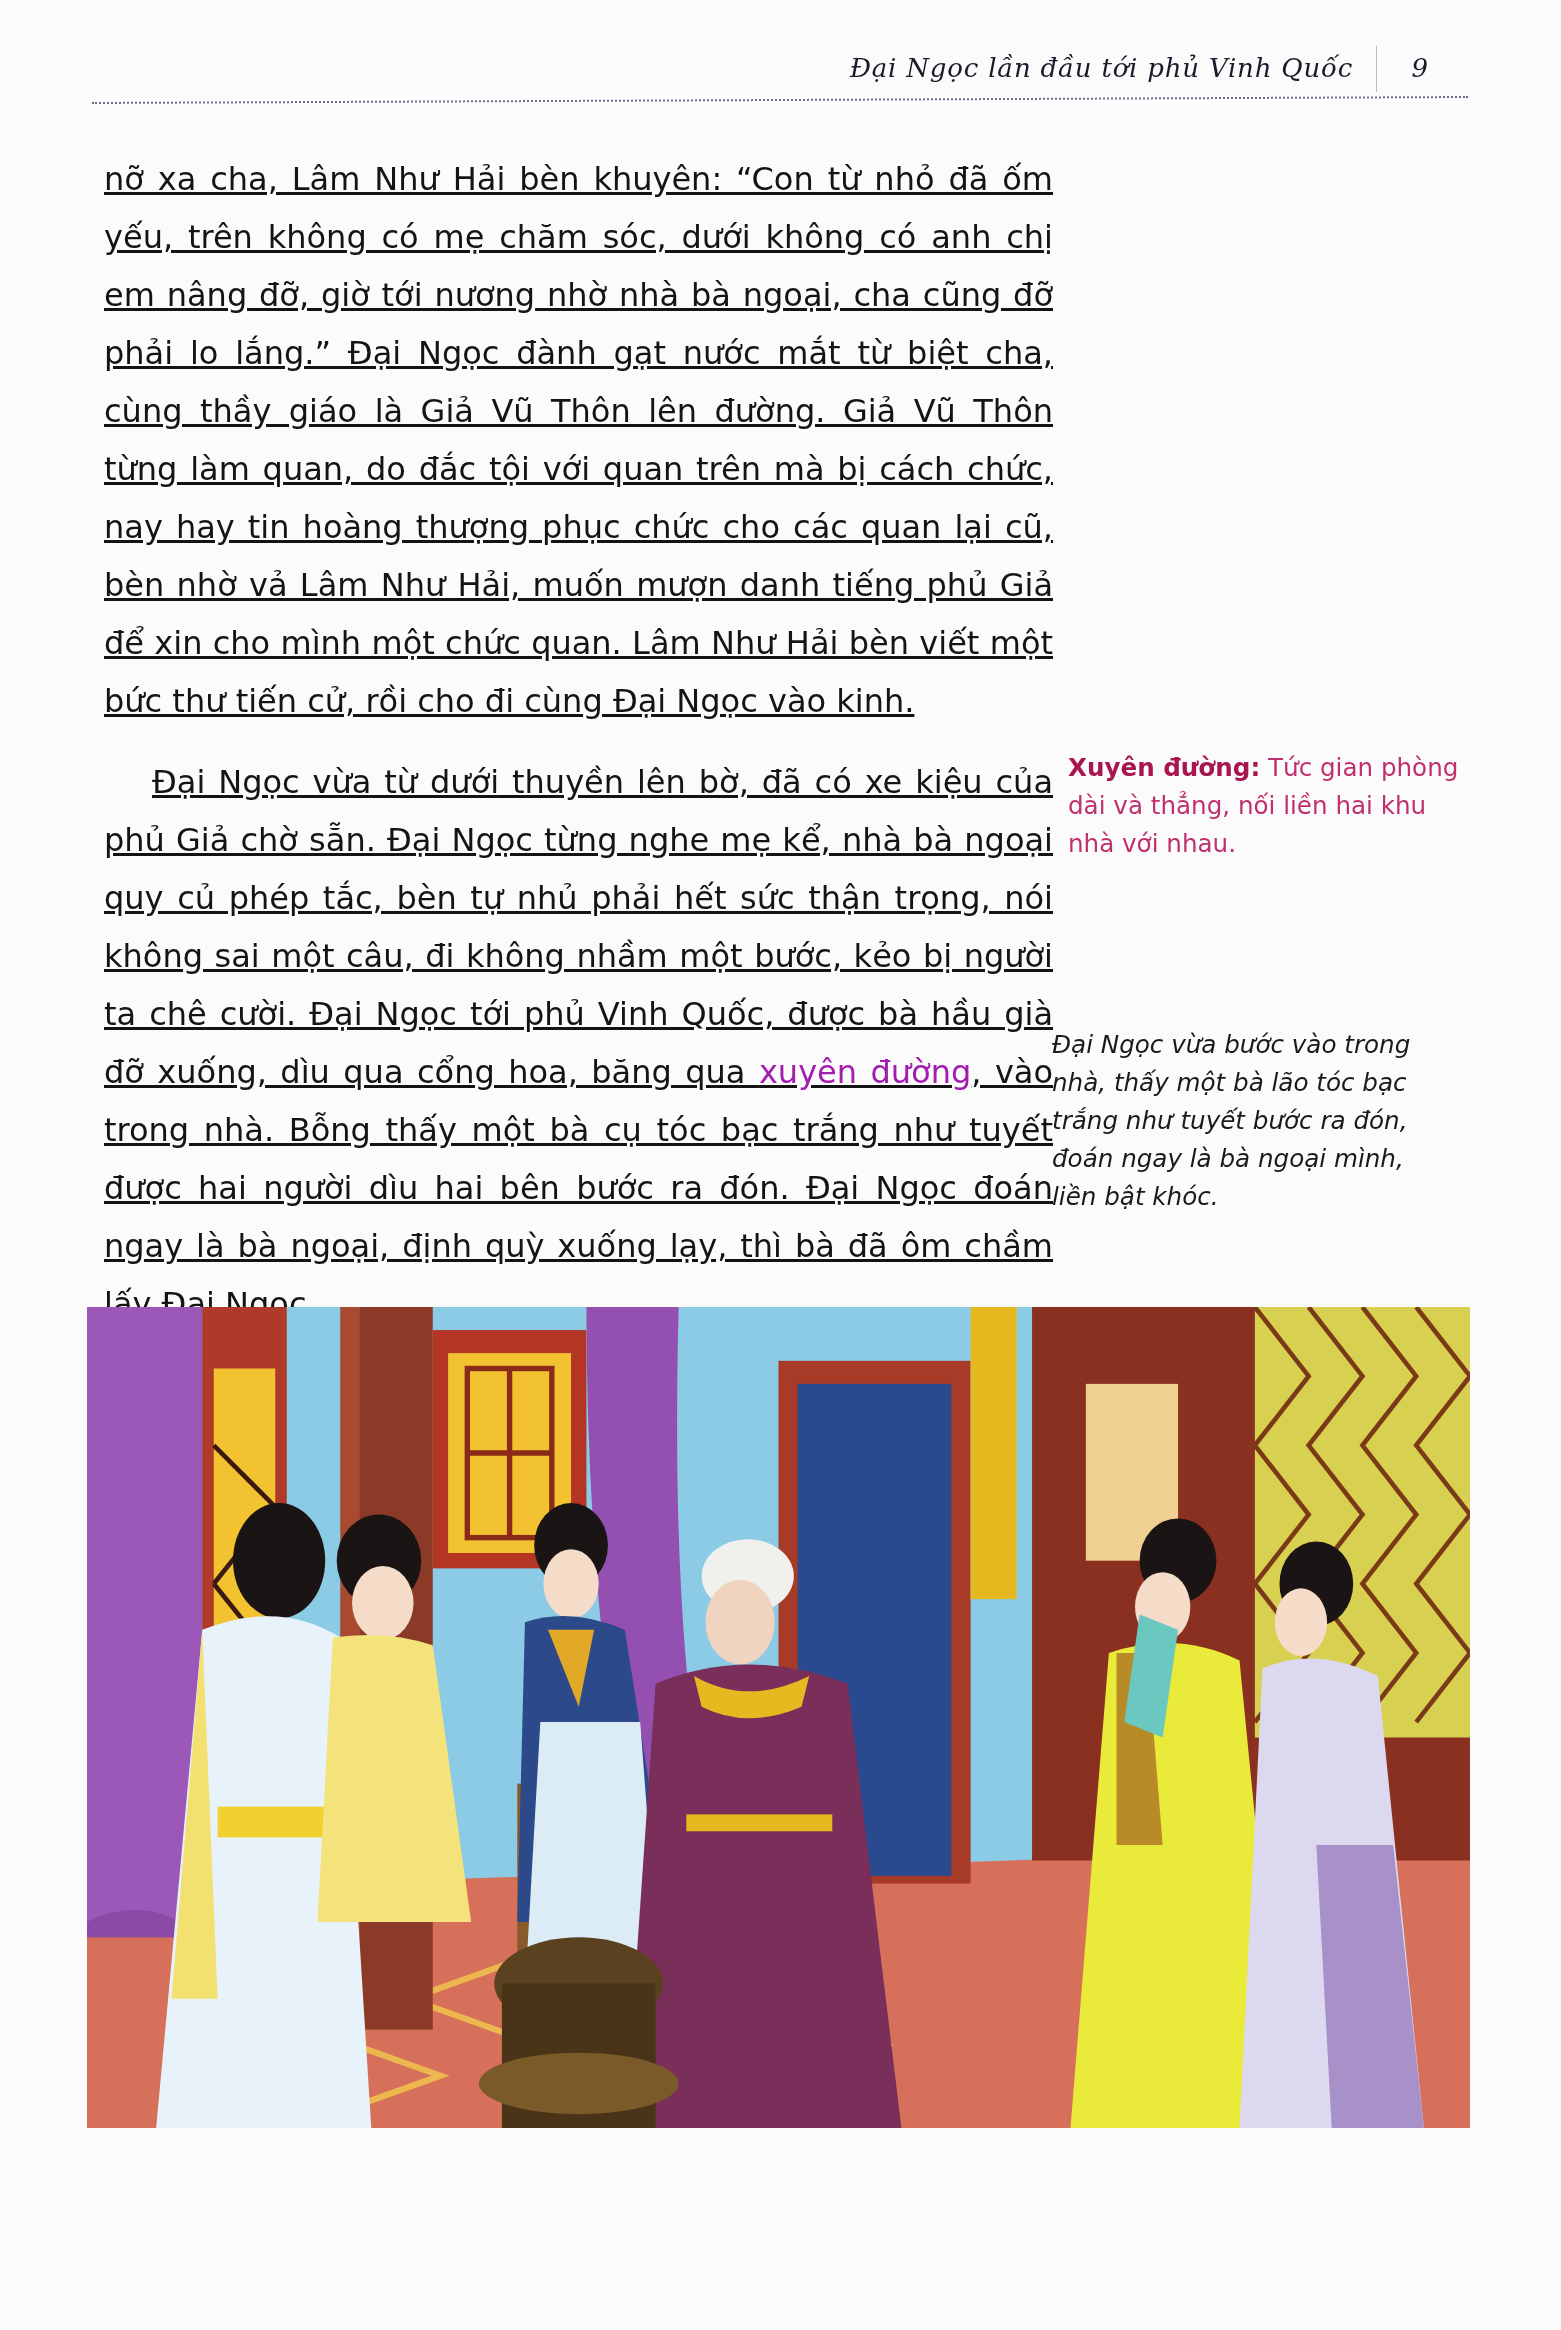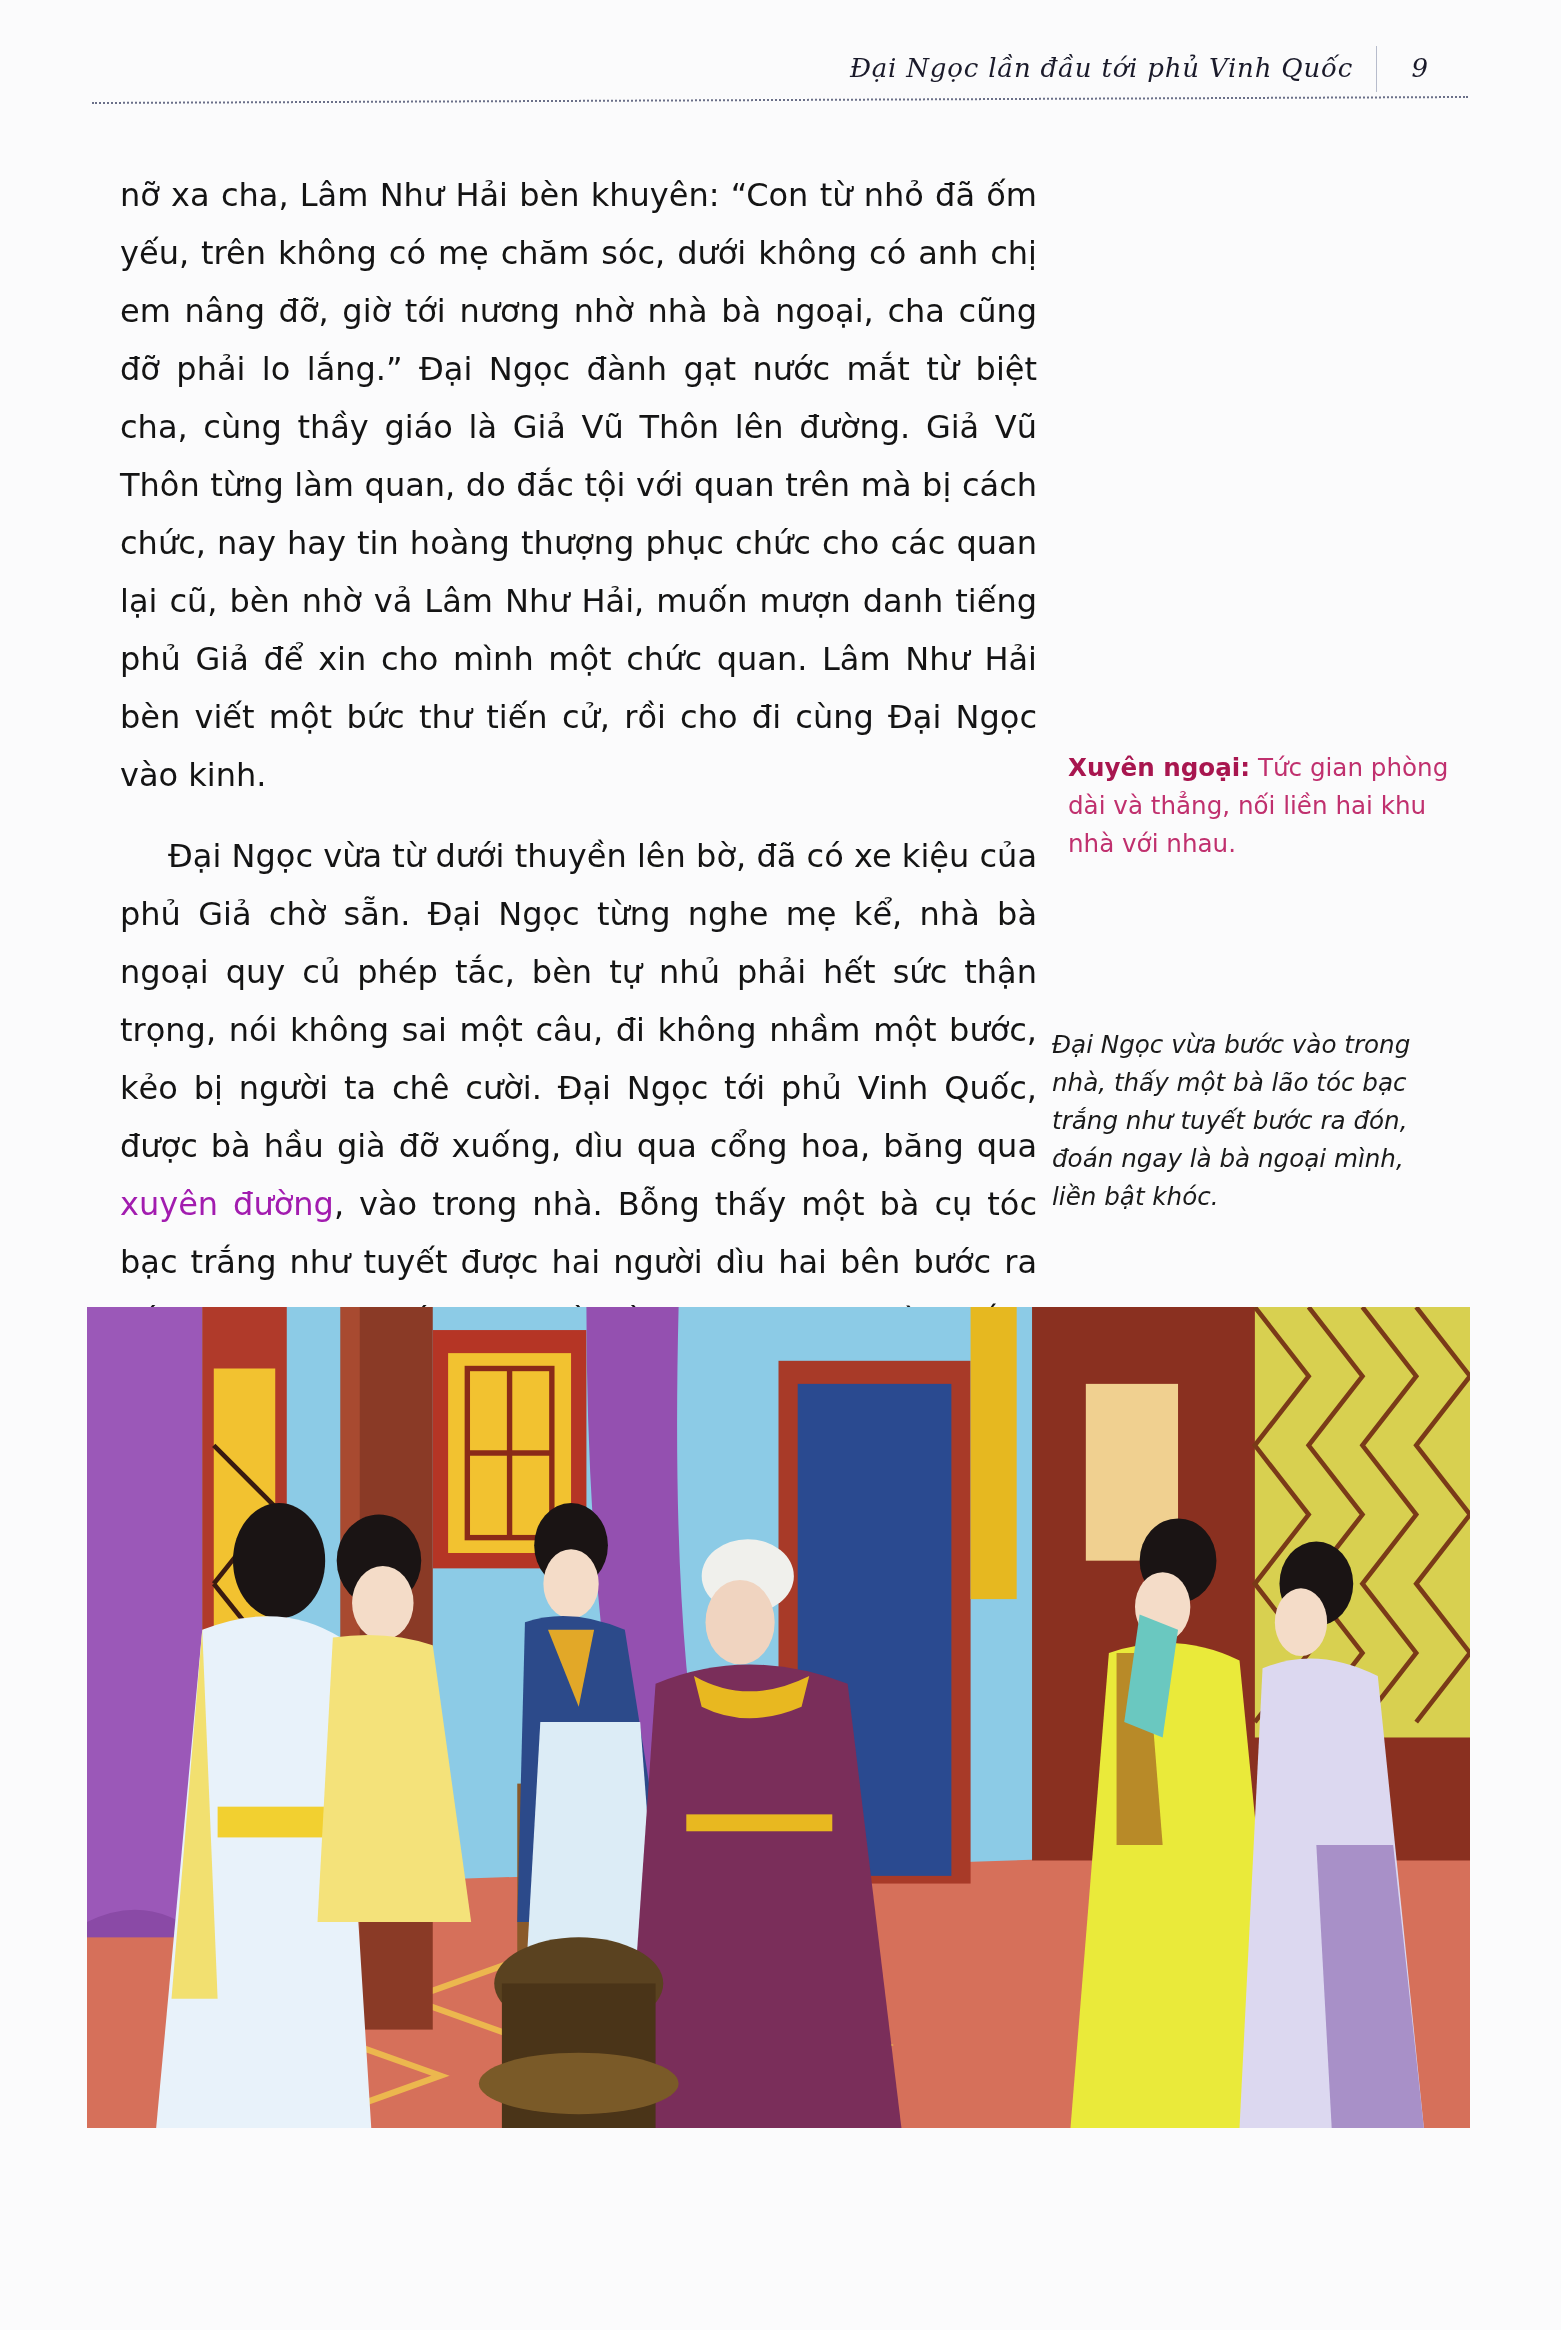--- a/index.html
+++ b/index.html
@@ -28,21 +28,21 @@
   }
   .header-rule {
     position: absolute; left: 0; right: 0; bottom: 3.1px; height: 0;
     border-top: 2.3px dotted #6a6f88; transform: rotate(-0.25deg);
   }
 
   .body-text {
     position: absolute; left: 104px; top: 150px; width: 949px;
     font-size: 32px; line-height: 58px; color: #141414;
   }
-  .body-text p { margin: 16px; text-align: justify; text-align-last: left; }
+  .body-text p { margin: 0; text-align: justify; text-align-last: left; text-decoration: underline; }
   .body-text p.indent { text-indent: 48px; margin-top: 23px; }
   .hl { color: #a21caf; }
 
   .glossary {
     position: absolute; left: 1068px; top: 749px; width: 400px;
     font-size: 24.6px; line-height: 38px; color: #c0306e;
   }
   .glossary .term { font-weight: bold; color: #a8164f; }
 
   .caption {
@@ -65,21 +65,21 @@
   <span class="header-page">9</span>
   <div class="header-rule"></div>
 </div>
 
 <div class="body-text">
   <p>nỡ xa cha, Lâm Như Hải bèn khuyên: “Con từ nhỏ đã ốm yếu, trên không có mẹ chăm sóc, dưới không có anh chị em nâng đỡ, giờ tới nương nhờ nhà bà ngoại, cha cũng đỡ phải lo lắng.” Đại Ngọc đành gạt nước mắt từ biệt cha, cùng thầy giáo là Giả Vũ Thôn lên đường. Giả Vũ Thôn từng làm quan, do đắc tội với quan trên mà bị cách chức, nay hay tin hoàng thượng phục chức cho các quan lại cũ, bèn nhờ vả Lâm Như Hải, muốn mượn danh tiếng phủ Giả để xin cho mình một chức quan. Lâm Như Hải bèn viết một bức thư tiến cử, rồi cho đi cùng Đại Ngọc vào kinh.</p>
   <p class="indent"><span>Đại Ngọc vừa từ dưới thuyền lên bờ, đã có xe kiệu của phủ Giả chờ sẵn. Đại Ngọc từng nghe mẹ kể, nhà bà ngoại quy củ phép tắc, bèn tự nhủ phải hết sức thận trọng, nói không sai một câu, đi không nhầm một bước, kẻo bị người ta chê cười. Đại Ngọc tới phủ Vinh Quốc, được bà hầu già đỡ xuống, dìu qua cổng hoa, băng qua </span><span class="hl">xuyên đường</span><span>, vào trong nhà. Bỗng thấy một bà cụ tóc bạc trắng như tuyết được hai người dìu hai bên bước ra đón. Đại Ngọc đoán ngay là bà ngoại, định quỳ xuống lạy, thì bà đã ôm chầm lấy Đại Ngọc,</span></p>
 </div>
 
 <div class="glossary">
-  <span class="term">Xuyên ngoại:</span><span> Tức gian phòng dài và thẳng, nối liền hai khu nhà với nhau.</span>
+  <span class="term">Xuyên đường:</span><span> Tức gian phòng dài và thẳng, nối liền hai khu nhà với nhau.</span>
 </div>
 
 <div class="caption">Đại Ngọc vừa bước vào trong nhà, thấy một bà lão tóc bạc trắng như tuyết bước ra đón, đoán ngay là bà ngoại mình, liền bật khóc.</div>
 
 <div class="illustration">
   <svg viewBox="0 0 1800 1068" preserveAspectRatio="none">
 
     <rect x="0" y="0" width="1800" height="1068" fill="#8ccbe6"></rect>
 
     <polygon points="0,760 1800,700 1800,1068 0,1068" fill="#d6705a"></polygon>

